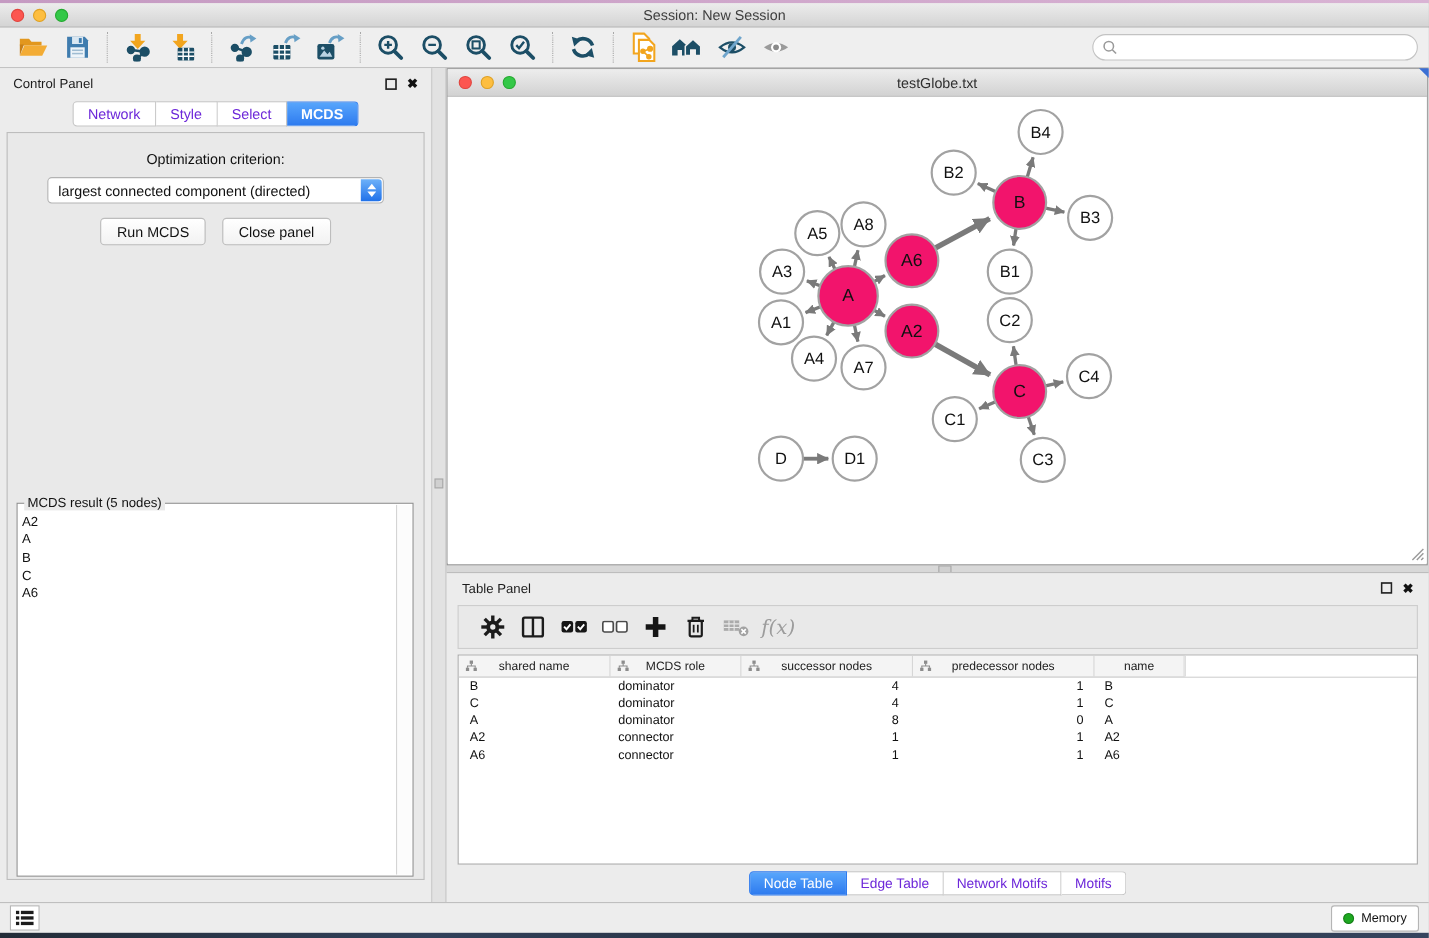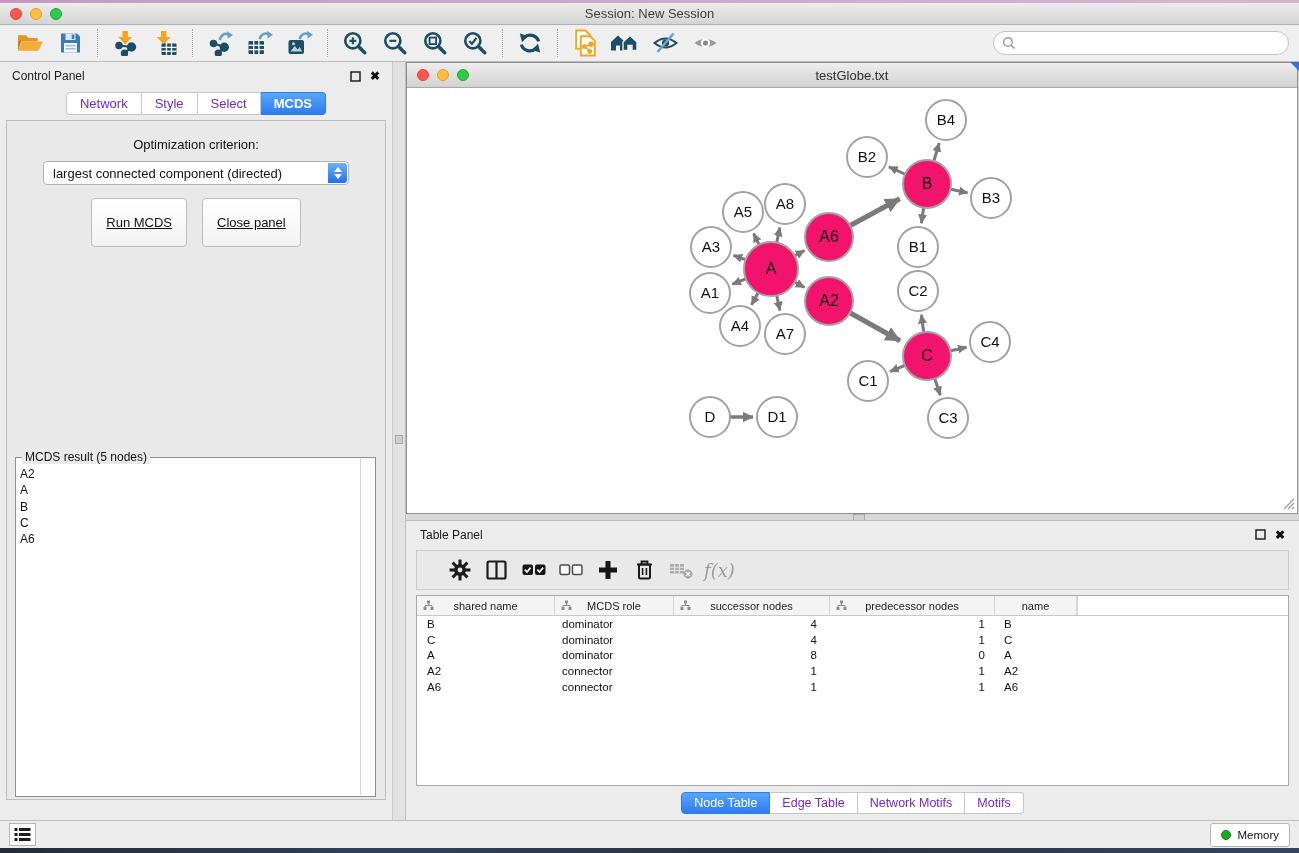--- a/index.html
+++ b/index.html
@@ -43,21 +43,21 @@
   .seg:last-child { border-radius:0 4px 4px 0; }
   .seg.active { background:linear-gradient(#58a6fc,#2e7bef); border-color:#2e7bef; color:#fff;font-weight:bold; }
 
   .cp-content { position:absolute; left:6px; right:6px; top:58px; bottom:20px; background:#e9e9e9; border:1px solid #bdbdbd; }
   .opt-label { text-align:center; margin-top:16px; font-size:13px; color:#111; }
   .dropdown { margin:9px 36px 0; height:24px; background:#fff; border:1px solid #b3b3b3; border-radius:4px; display:flex; align-items:center; position:relative; padding-left:9px; font-size:13px; color:#111; }
   .dd-stepper { position:absolute; right:1px; top:1px; bottom:1px; width:19px; border-radius:0 3px 3px 0; background:linear-gradient(#6db1f9,#2071e9); display:flex; flex-direction:column; align-items:center; justify-content:center; gap:2px; }
   .dd-up { width:0; height:0; border-left:4px solid transparent; border-right:4px solid transparent; border-bottom:5px solid #fff; }
   .dd-down { width:0; height:0; border-left:4px solid transparent; border-right:4px solid transparent; border-top:5px solid #fff; }
   .btn-row { display:flex; justify-content:center; gap:15px; margin-top:13px; }
-  .mac-btn { background:linear-gradient(#ffffff,#f2f2f2); border:1px solid #bdbdbd; border-radius:4px; font-size:13px; color:#111; padding:16px 14px;text-decoration:underline; }
+  .mac-btn { background:linear-gradient(#ffffff,#f2f2f2); border:1px solid #bdbdbd; border-radius:4px; font-size:13px; color:#111; padding:4px 14px; }
 
   .result-box { position:absolute; left:8px; right:9px; top:336px; bottom:2px; border:1px solid #8e8e8e; background:#fff; }
   .result-legend { position:absolute; top:-8px; left:6px; background:#e9e9e9; padding:0 3px; font-size:12px; color:#111; }
   .result-list { position:absolute; inset:8px 16px 2px 4px; overflow:hidden; }
   .result-item { font-size:12px; color:#111; line-height:16.3px; }
   .result-scroll { position:absolute; top:1px; bottom:1px; right:1px; width:14px; background:#fcfcfc; border-left:1px solid #d4d4d4; }
 
   
   .v-divider { width:14px; background:#e2e2e2; border-left:1px solid #c9c9c9; border-right:1px solid #bdbdbd; position:relative; }
   .v-handle { position:absolute; top:373px; left:2px; width:8px; height:9px; background:#d0d0d0; border:1px solid #a8a8a8; }
@@ -70,21 +70,21 @@
   .nw-titlebar { height:25px; background:linear-gradient(#ededed,#d2d2d2); border-bottom:1px solid #a9a9a9; position:relative; display:flex; align-items:center; }
   .nw-title { width:100%; text-align:center; font-size:13px; color:#2e2e2e; }
   .nw-canvas { position:relative; height:424px; background:#fff; }
   .resize-grip { position:absolute; right:2px; bottom:2px; }
   .h-divider-strip { position:absolute; left:0; right:0; bottom:0; height:6px; }
   .h-handle { position:absolute; left:50%; bottom:-1px; width:12px; height:7px; background:#d0d0d0; border:1px solid #a8a8a8; }
 
   
   .table-panel { flex:1; background:#ececec; border-top:1px solid #bdbdbd; display:flex; flex-direction:column; position:relative; }
   .tp-header { height:27px; display:flex; align-items:center; padding:0 14px; }
-  .tp-toolbar { margin:2px 10px 0; height:40px; background:#e9e9e9; border:1px solid #cdcdcd; display:flex; align-items:center; padding:0 24px; }
+  .tp-toolbar { margin:2px 10px 0; height:40px; background:#e9e9e9; border:1px solid #cdcdcd; display:flex; align-items:center; padding:0 12px; }
   .tp-btn { width:37px; height:32px; display:flex; align-items:center; justify-content:center; }
   .fx-label { font-size:18px; font-family:"DejaVu Serif", serif; font-style:italic; color:#9c9c9c; margin-left:4px; }
   .grid-wrap { margin:5px 10px 0; flex:1; background:#fff; border:1px solid #a9a9a9; overflow:hidden; display:flex; flex-direction:column; }
   .grid-head { display:flex; background:#f4f4f4; border-bottom:1px solid #c8c8c8; height:20px; }
   .th { position:relative; display:flex; align-items:center; justify-content:center; font-size:11px; color:#222; border-right:1px solid #d6d6d6; }
   .th .hicon { position:absolute; left:6px; top:4px; }
   .th.filler { flex:1; border-right:none; background:#fff; border-left:1px solid #d6d6d6; }
   .tr { display:flex; height:15.8px; align-items:center; }
   .td { font-size:11.5px; color:#111; overflow:hidden; white-space:nowrap; }
   .tp-tabs { height:34px; display:flex; justify-content:center; align-items:center; }

